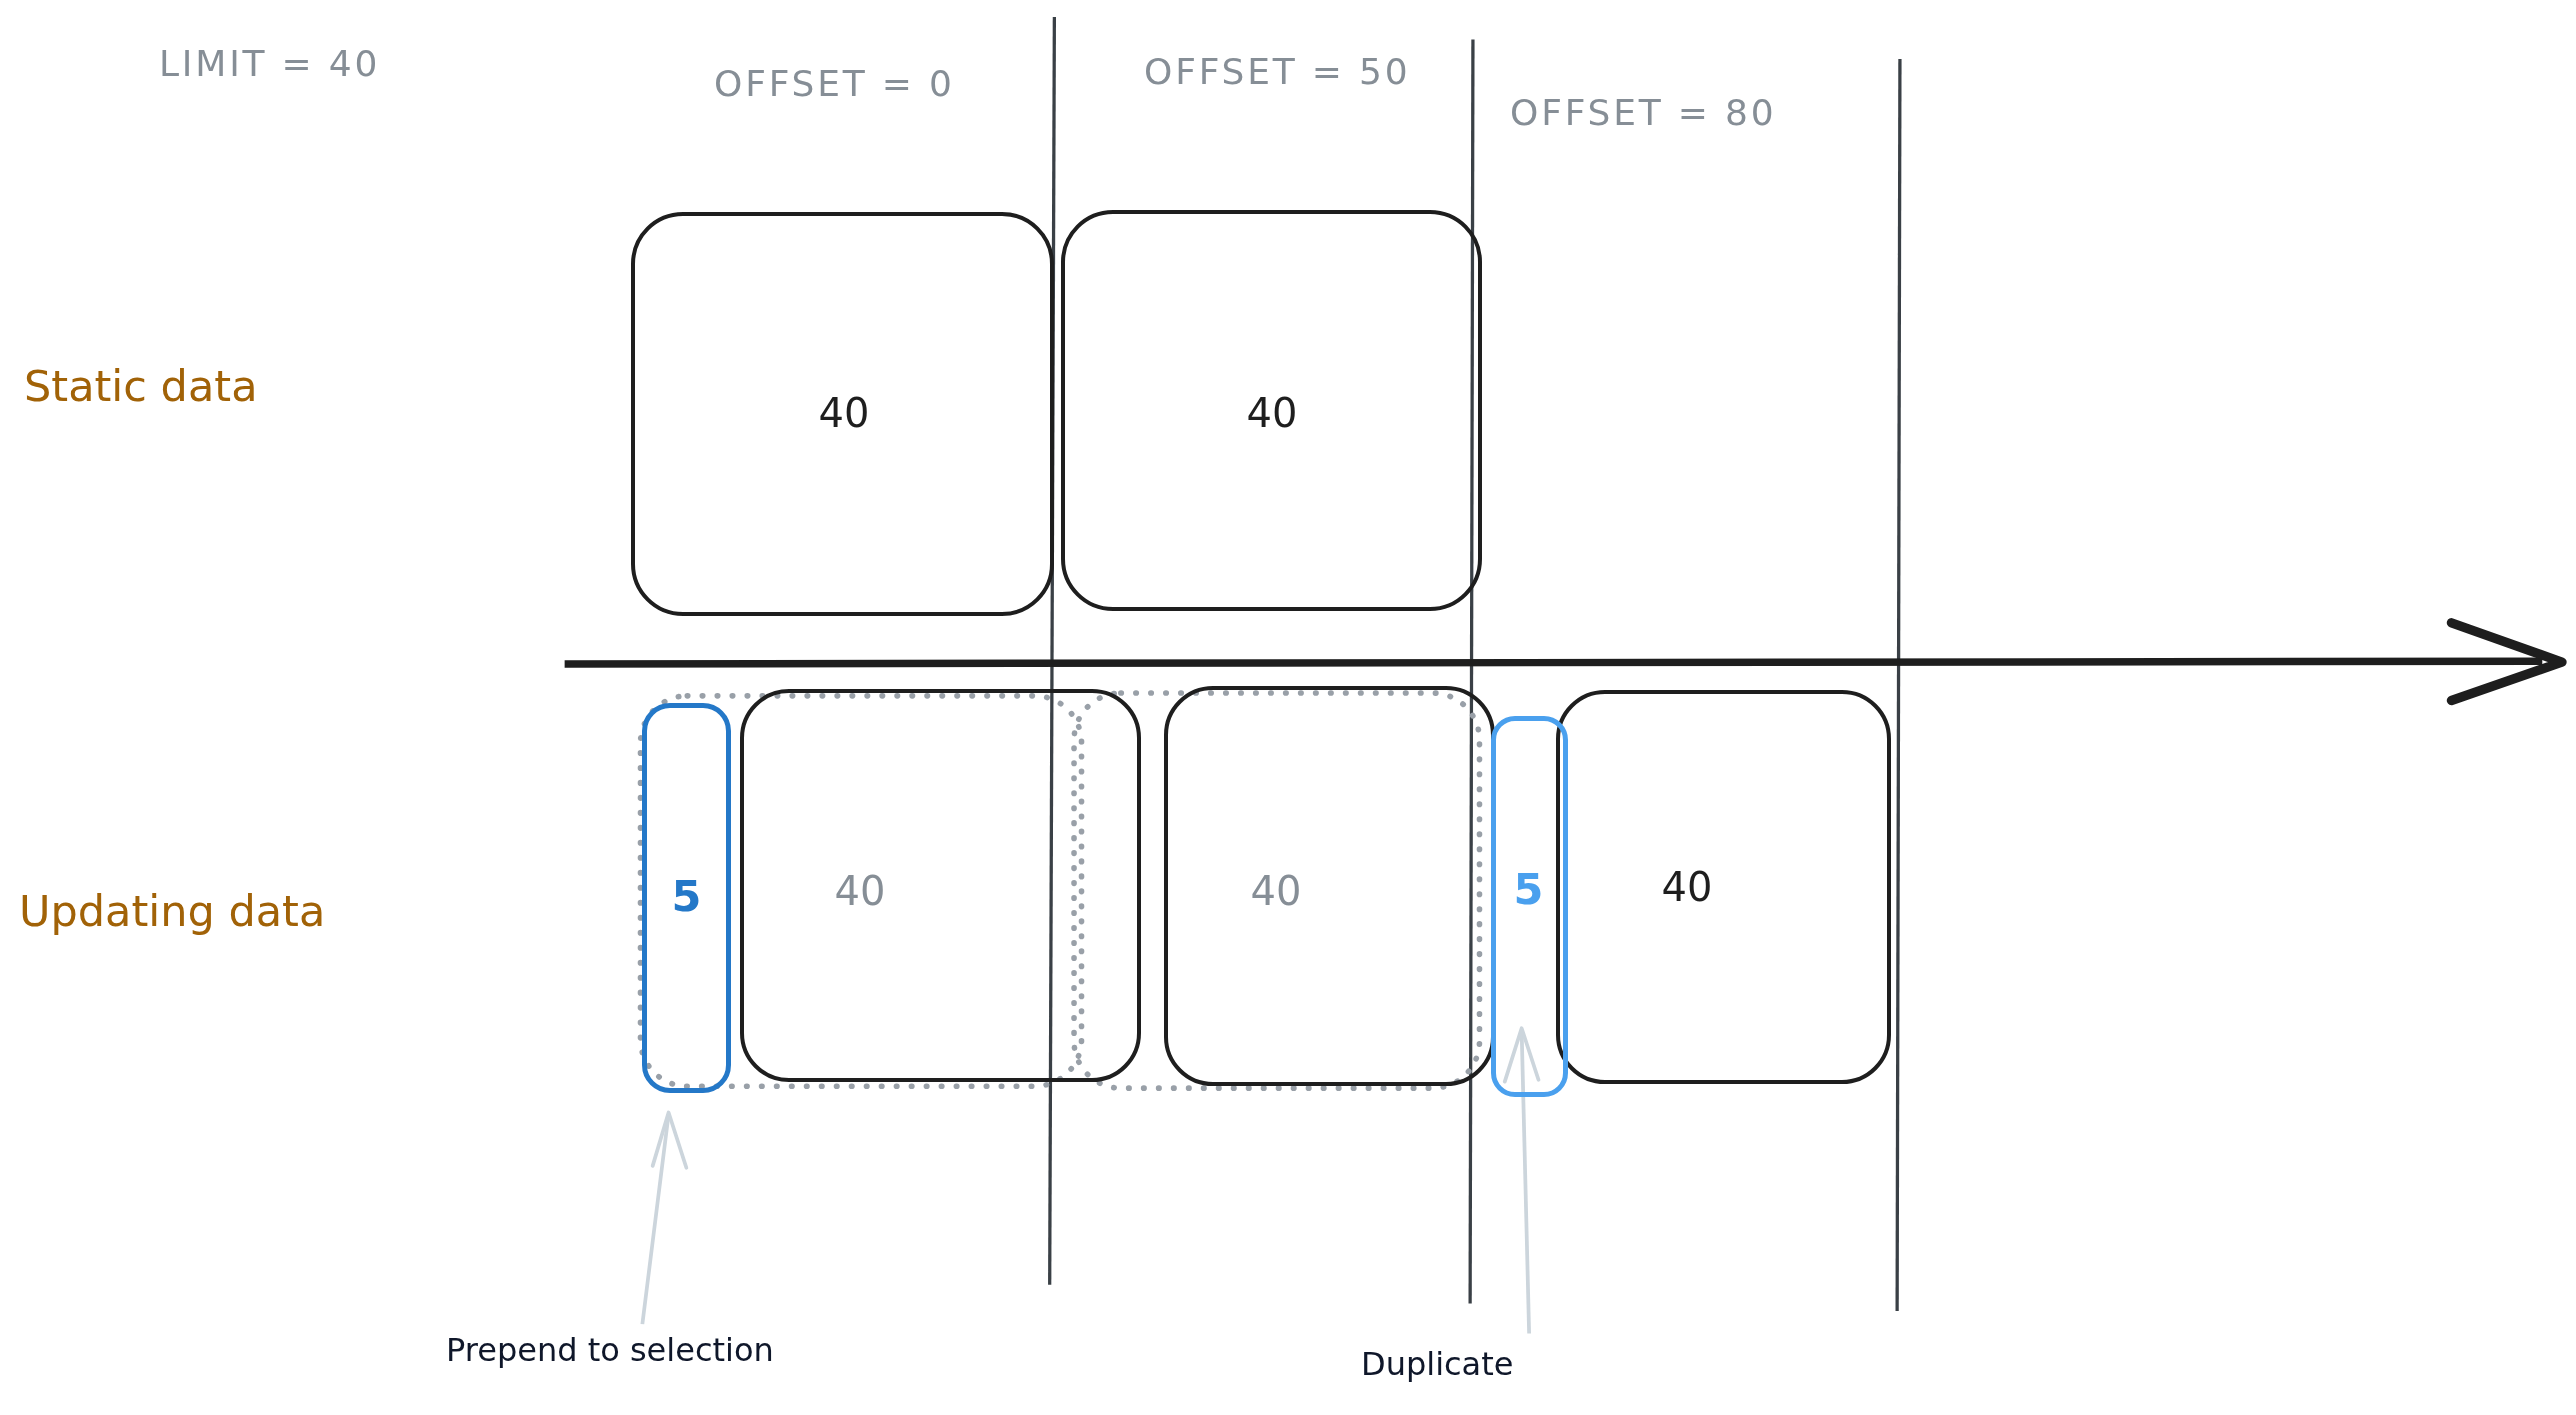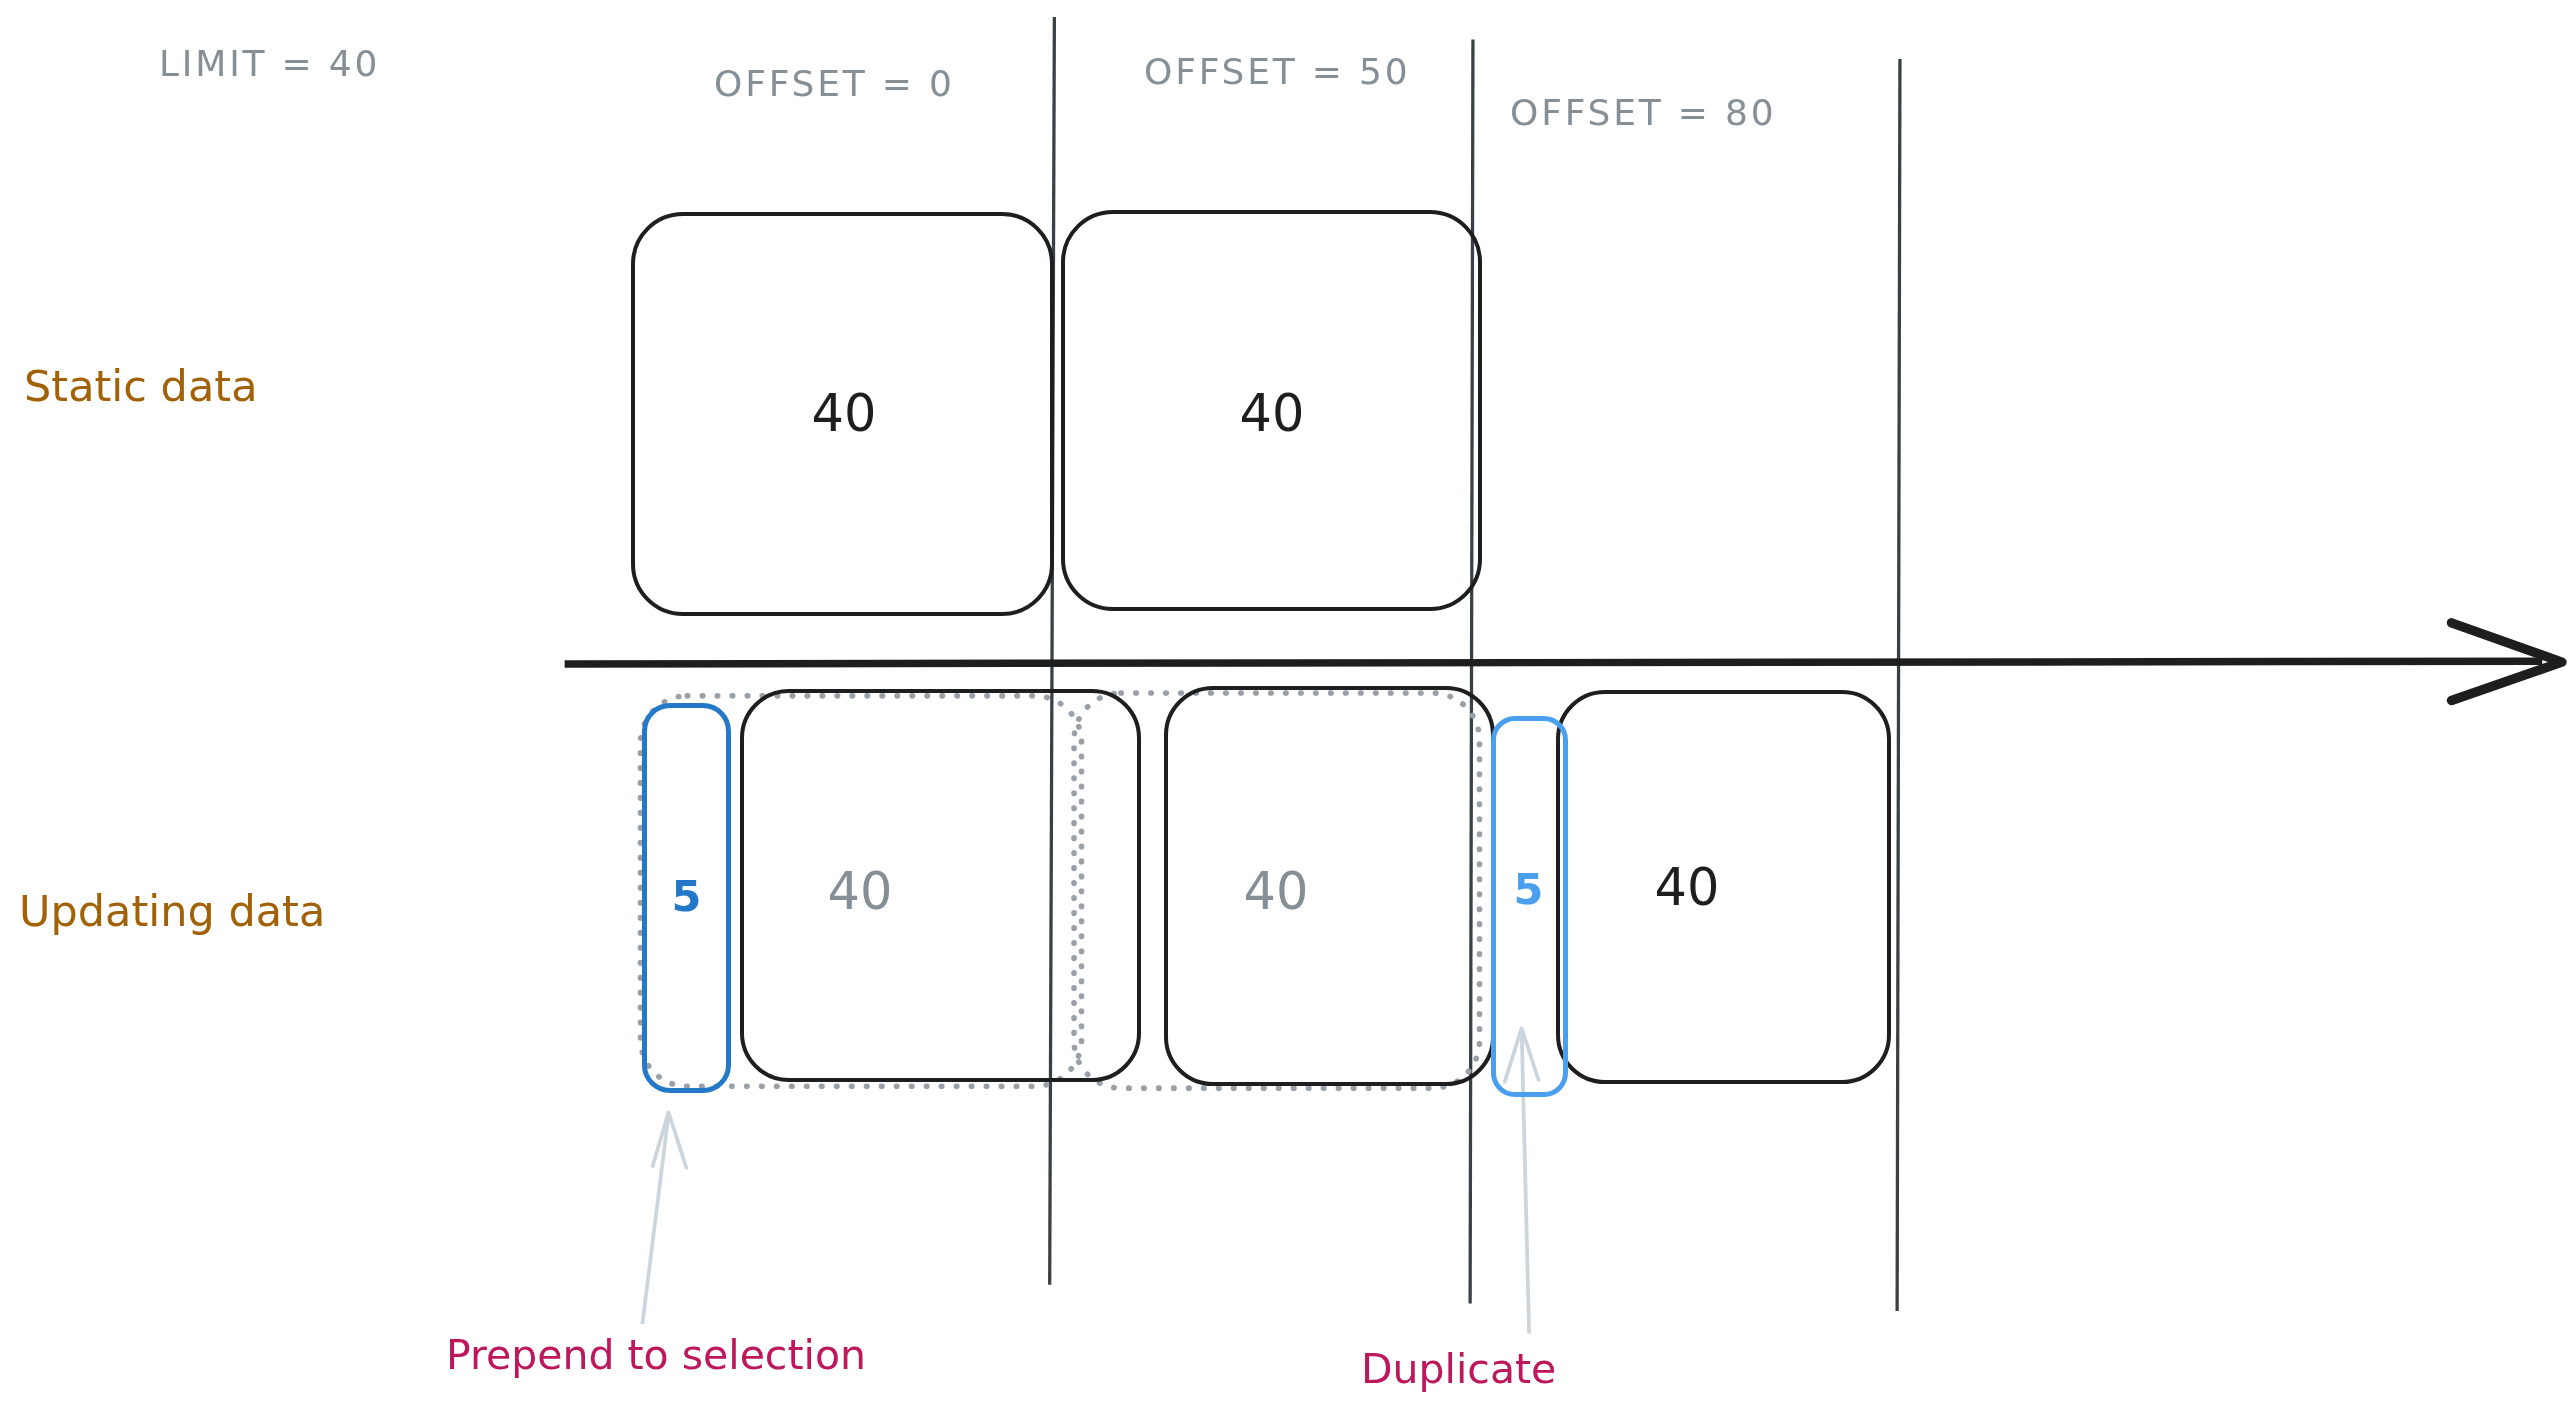--- a/index.html
+++ b/index.html
@@ -17,38 +17,38 @@
     font-size: 36px;
     font-weight: normal;
     letter-spacing: 2.8px;
     color: #868e96;
   }
   .rowlbl {
     font-size: 43px;
     color: #a16207;
   }
   .note {
-    font-size: 41px;
-    color: #be185d;
+    font-size: 32px;
+    color: #0f172a;
   }
   .box {
     position: absolute;
     box-sizing: border-box;
     background: transparent;
     z-index: 3;
   }
   .black-box { border: 4.7px solid #1e1e1e; border-radius: 52px; }
   .blue-box-dark { border: 5.6px solid #2478c8; border-radius: 28px; z-index: 4; }
   .blue-box-light { border: 5.6px solid #4aa0ee; border-radius: 24px; z-index: 4; }
   .count {
     position: absolute;
     display: flex;
     align-items: center;
     justify-content: center;
-    font-size: 51px;
+    font-size: 40px;
     color: #1e1e1e;
     z-index: 5;
   }
   .count-gray { color: #868e96; }
   .count-blue-dark { color: #2478c8; font-size: 43px; font-weight: bold; }
   .count-blue-light { color: #4aa0ee; font-size: 43px; font-weight: bold; }
 </style>
 </head>
 <body>
 

